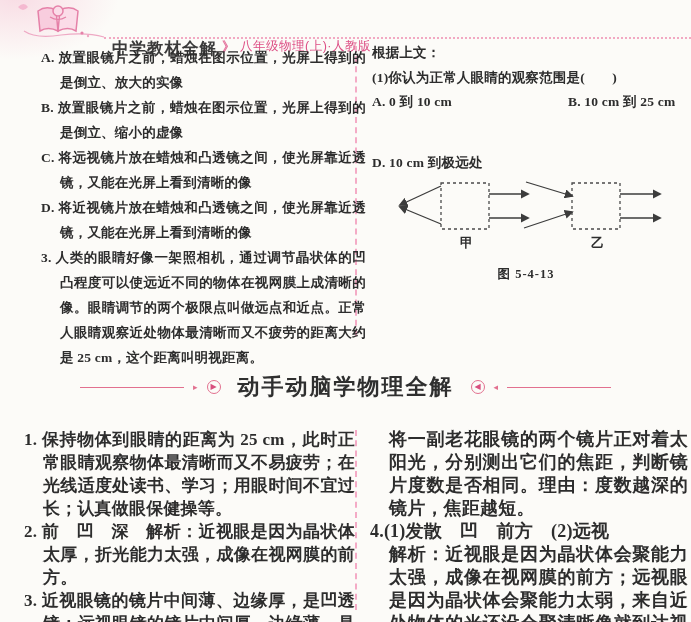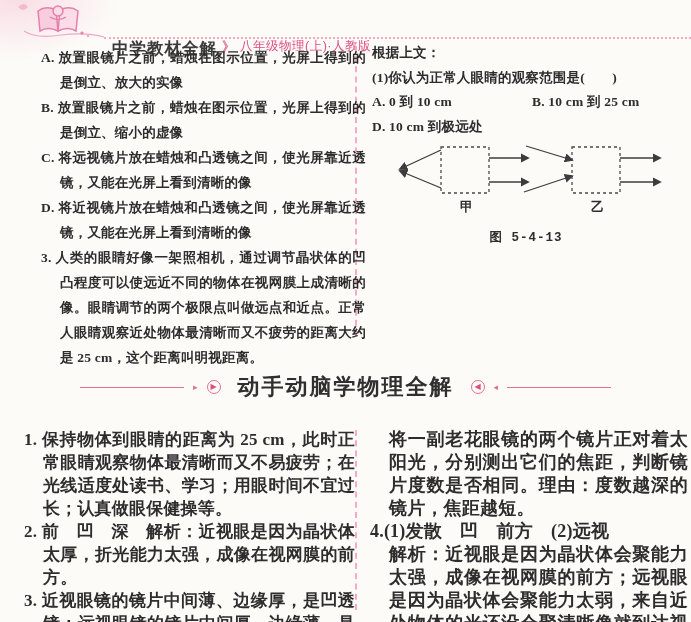--- a/index.html
+++ b/index.html
@@ -40,24 +40,24 @@
   .divider.top    { left:355px; top:46px;  height:290px; }
   .divider.bottom { left:355px; top:430px; height:180px; }
   
   p { text-align: justify; }
   .col-tl { position:absolute; left:41px;  top:45px;  width:325px; font-size:13.5px; line-height:25px; letter-spacing:.2px; }
   .col-tr { position:absolute; left:372px; top:41px;  width:314px; font-size:13.5px; line-height:24.5px; letter-spacing:.2px; }
   .col-bl { position:absolute; left:24px;  top:428px; width:331px; font-size:17px; line-height:23px; letter-spacing:.2px; }
   .col-br { position:absolute; left:370px; top:428px; width:318px; font-size:18px; line-height:23px; letter-spacing:.2px; }
   .hang { margin-left:19px; text-indent:-19px; }
   .cont { margin-left:19px; }
-  .opt-grid { display:grid; grid-template-columns:160px 1fr; }
+  .opt-grid { display:grid; grid-template-columns:160px 1fr;gap:36px; }
   
   .figure-wrap { margin-top:6px; margin-left:4px; }
-  .figure-caption { text-align:center; font-size:12.5px; letter-spacing:1px; margin-top:2px; width:300px;font-family:Liberation Mono, monospace; }
+  .figure-caption { text-align:center; font-size:12.5px; letter-spacing:1px; margin-top:2px; width:300px; }
   
   .section-banner {
     position:absolute; left:0; top:372px; width:100%;
     display:flex; align-items:center; justify-content:center; gap:9px;
   }
   .banner-line { width:104px; height:0; border-top:1.5px solid #e2708f; }
   .banner-tri  { color:#e2708f; font-size:9px; line-height:1; }
   .banner-circle {
     width:14px; height:14px; border:1.2px solid #e2708f; border-radius:50%;
     display:flex; align-items:center; justify-content:center;

